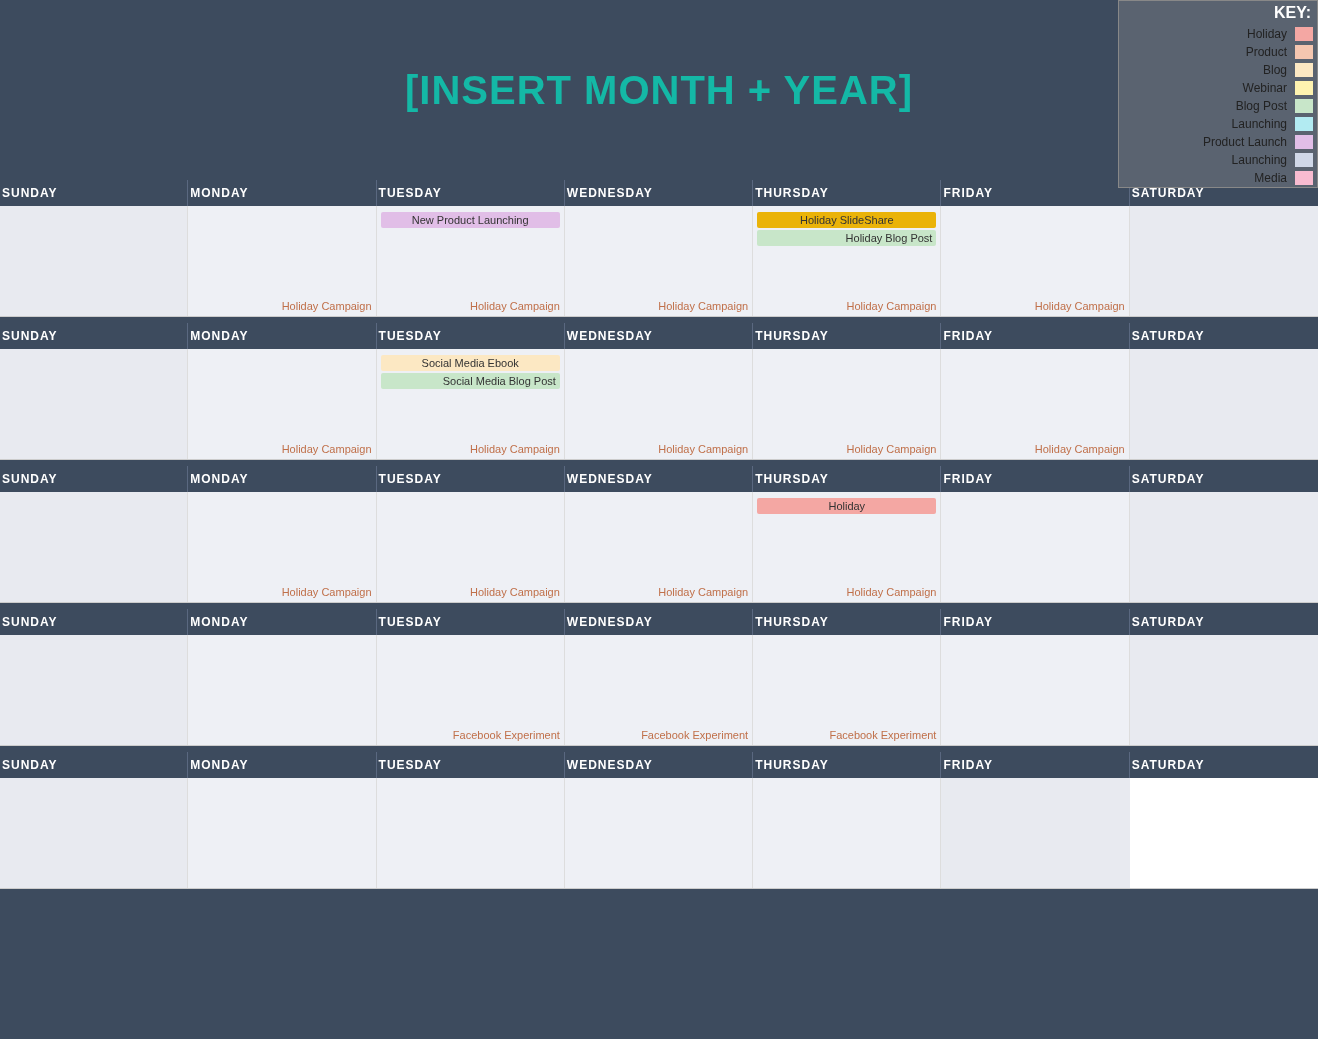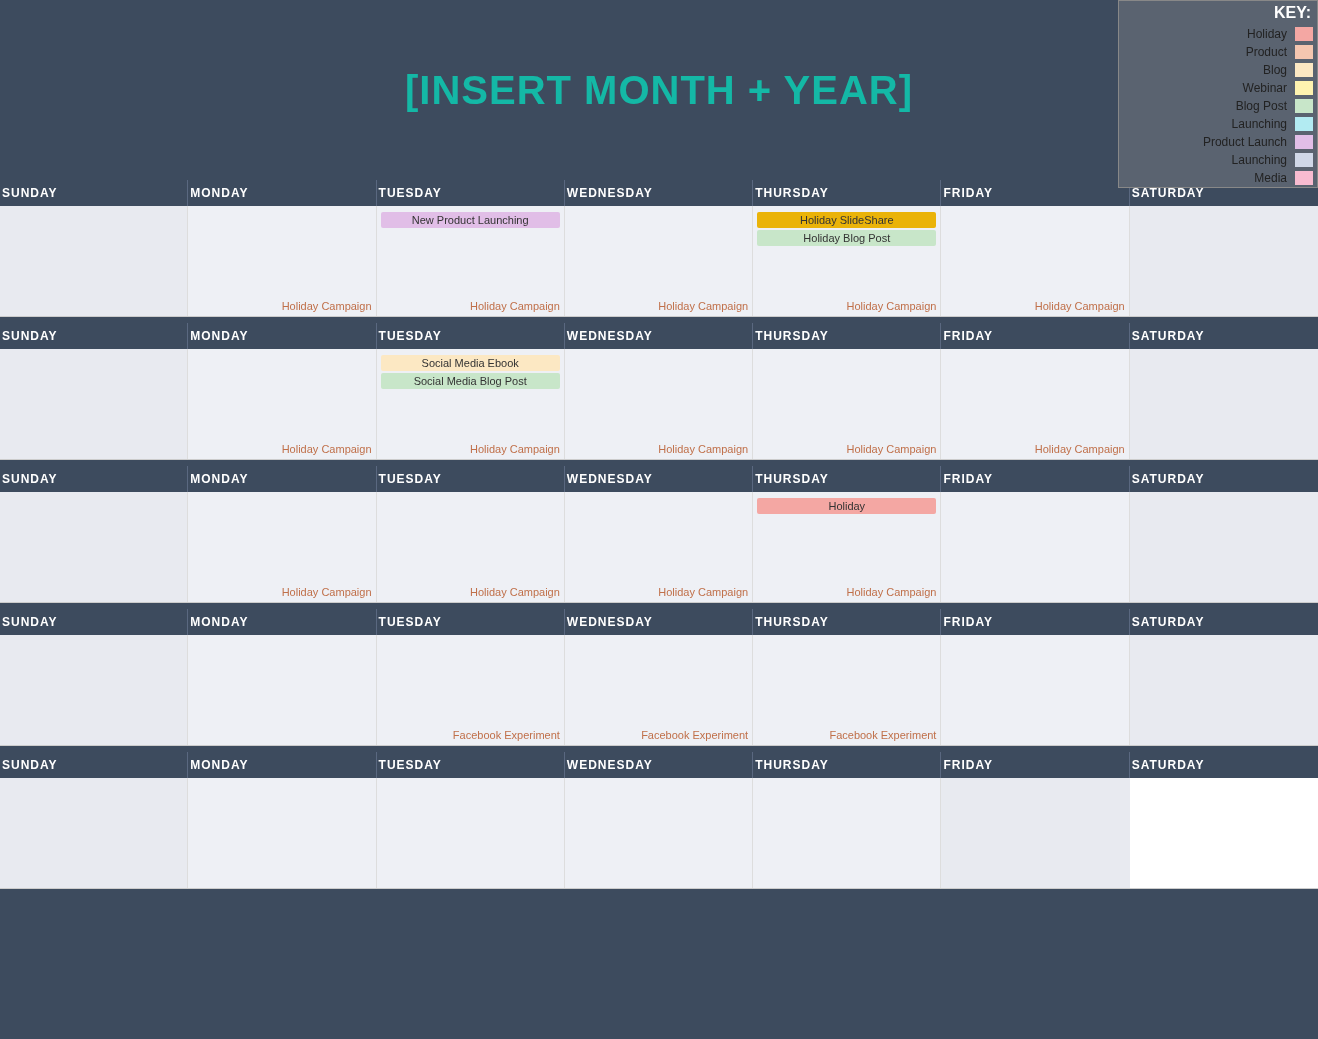--- a/index.html
+++ b/index.html
@@ -109,21 +109,21 @@
     .event-tag {
       font-size: 11px;
       padding: 2px 4px;
       border-radius: 2px;
       text-align: center;
       color: #333;
     }
     .tag-holiday { background: #f4a7a3; }
     .tag-ebook { background: #fce8c3; }
     .tag-webinar { background: #fef3b0; }
-    .tag-blogpost { background: #c8e6c9; }
+    .tag-blogpost { background: #c8e6c9; text-align: right; }
     .tag-slideshare { background: #eab308; }
     .tag-product { background: #e1bee7; }
     .footer-campaign { color: #c0704a; font-size: 11px; text-align: right; }
 
     
     .week-separator {
       height: 6px;
       background: #3d4b5e;
     }
   </style>

